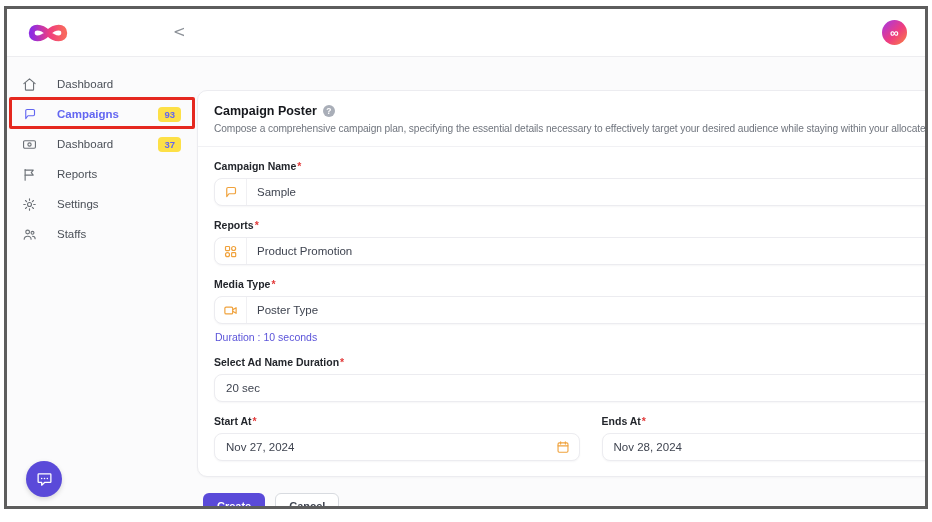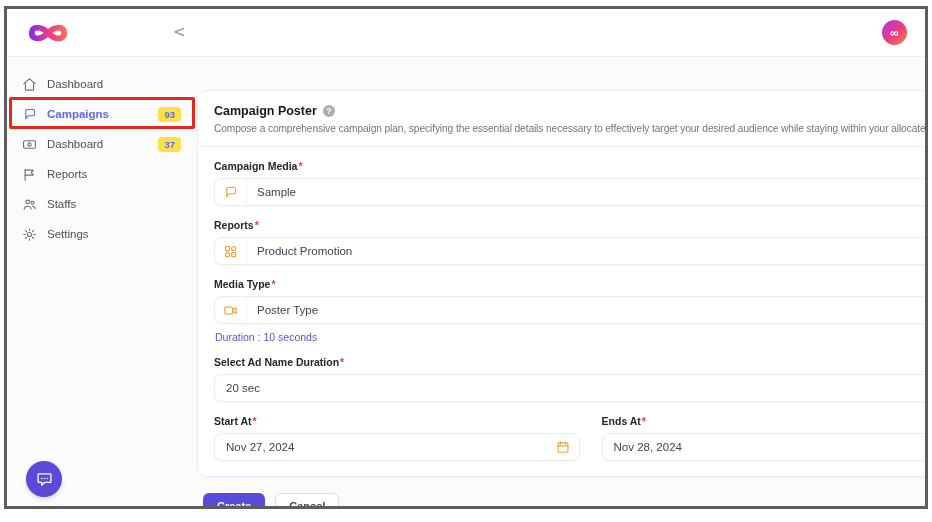--- a/index.html
+++ b/index.html
@@ -10,21 +10,21 @@
   
   .header { height: 48px; background: #fff; border-bottom: 1px solid #ededf0; display: flex; align-items: center; padding: 0 18px 0 16px; }
   .logo { width: 50px; height: 34px; display: block; }
   .collapse-btn { margin-left: 100px; color: #8b9097; font-size: 15px; cursor: pointer; line-height: 1; font-family: "DejaVu Sans", sans-serif; }
   .header-spacer { flex: 1; }
   .avatar { width: 25px; height: 25px; border-radius: 50%; background: linear-gradient(135deg, #a437e8 0%, #ef3d7f 55%, #f9833f 100%); color: #fff; display: flex; align-items: center; justify-content: center; font-size: 12px; font-weight: bold; cursor: pointer; }
 
   
   .body { display: flex; height: 448px; background: #fbfbfc; }
   .sidebar { width: 190px; position: relative; padding-top: 12px; flex: none; }
-  .nav-item { height: 30px; display: flex; align-items: center; gap: 10px; padding: 0 16px 0 15px; font-size: 11.5px; color: #4b5058; cursor: pointer; }
+  .nav-item { height: 30px; display: flex; align-items: center; gap: 20px; padding: 0 16px 0 15px; font-size: 11.5px; color: #4b5058; cursor: pointer; }
   .nav-item .nav-icon { width: 15px; height: 15px; flex: none; display: flex; align-items: center; color: #6d7278; }
   .nav-item.active { color: #6366f1; font-weight: bold; justify-content: space-between; }
   .nav-item.active .nav-icon { color: #6366f1; }
   .nav-badge { margin-left: auto; background: #fde047; color: #6366f1; font-size: 9.5px; font-weight: bold; padding: 2px 6px; border-radius: 4px; }
   .annotation-box { position: absolute; left: 2px; top: 40px; width: 186px; height: 32px; border: 3px solid #e5281f; border-radius: 2px; pointer-events: none; z-index: 6; }
 
   
   .main { flex: 1; padding: 33px 20px 0 0; }
   .card { background: #fff; border: 1px solid #ececf0; border-radius: 10px; padding: 13px 16px 15px 16px; box-shadow: 0 1px 2px rgba(16,24,40,.03); }
   .card-title-row { display: flex; align-items: center; gap: 6px; }
@@ -117,52 +117,52 @@
             <svg viewBox="0 0 24 24" fill="none" stroke="currentColor" stroke-width="1.8" stroke-linecap="round" stroke-linejoin="round">
                 <path d="M5 21V4"></path>
                 <path d="M5 5h13l-3.2 4L18 13H5"></path>
               </svg>
           </span>
           <span>Reports</span>
         </div>
         <div class="nav-item">
           <span class="nav-icon">
             <svg viewBox="0 0 24 24" fill="none" stroke="currentColor" stroke-width="1.8" stroke-linecap="round" stroke-linejoin="round">
+                <circle cx="12" cy="12" r="3.2"></circle>
+                <path d="M12 2.8v2.5M12 18.7v2.5M21.2 12h-2.5M5.3 12H2.8M18.4 5.6l-1.8 1.8M7.4 16.6l-1.8 1.8M18.4 18.4l-1.8-1.8M7.4 7.4 5.6 5.6"></path>
+              </svg>
+          </span>
+          <span>Settings</span>
+        </div>
+        <div class="nav-item">
+          <span class="nav-icon">
+            <svg viewBox="0 0 24 24" fill="none" stroke="currentColor" stroke-width="1.8" stroke-linecap="round" stroke-linejoin="round">
                 <circle cx="9" cy="8" r="3"></circle>
                 <path d="M3.5 19.5c0-3 2.6-4.8 5.5-4.8s5.5 1.8 5.5 4.8"></path>
                 <circle cx="16.8" cy="9.2" r="2.3"></circle>
                 <path d="M16.8 14.7c2.4 0 4.2 1.6 4.2 4"></path>
               </svg>
           </span>
           <span>Staffs</span>
         </div>
-        <div class="nav-item">
-          <span class="nav-icon">
-            <svg viewBox="0 0 24 24" fill="none" stroke="currentColor" stroke-width="1.8" stroke-linecap="round" stroke-linejoin="round">
-                <circle cx="12" cy="12" r="3.2"></circle>
-                <path d="M12 2.8v2.5M12 18.7v2.5M21.2 12h-2.5M5.3 12H2.8M18.4 5.6l-1.8 1.8M7.4 16.6l-1.8 1.8M18.4 18.4l-1.8-1.8M7.4 7.4 5.6 5.6"></path>
-              </svg>
-          </span>
-          <span>Settings</span>
-        </div>
         <div class="annotation-box"></div>
       </div>
 
       <div class="main">
         <div class="card">
 
           <div class="card-title-row">
             <span class="card-title">Campaign Poster</span>
             <span class="help-badge">?</span>
           </div>
           <div class="card-desc">Compose a comprehensive campaign plan, specifying the essential details necessary to effectively target your desired audience while staying within your allocated budget.</div>
           <hr class="card-divider">
 
           <div class="field-label-row">
-            <span class="field-label"><span>Campaign Media</span><span class="req">*</span></span>
+            <span class="field-label"><span>Campaign Name</span><span class="req">*</span></span>
           </div>
           <div class="input-box">
             <span class="input-icon-cell">
               <svg viewBox="0 0 24 24" fill="none" stroke="currentColor" stroke-width="1.9" stroke-linecap="round" stroke-linejoin="round">
                   <path d="M18 4H8a2 2 0 0 0-2 2v12.5L9.5 14H18a2 2 0 0 0 2-2V6a2 2 0 0 0-2-2z"></path>
                 </svg>
             </span>
             <span class="input-value">Sample</span>
           </div>
 

